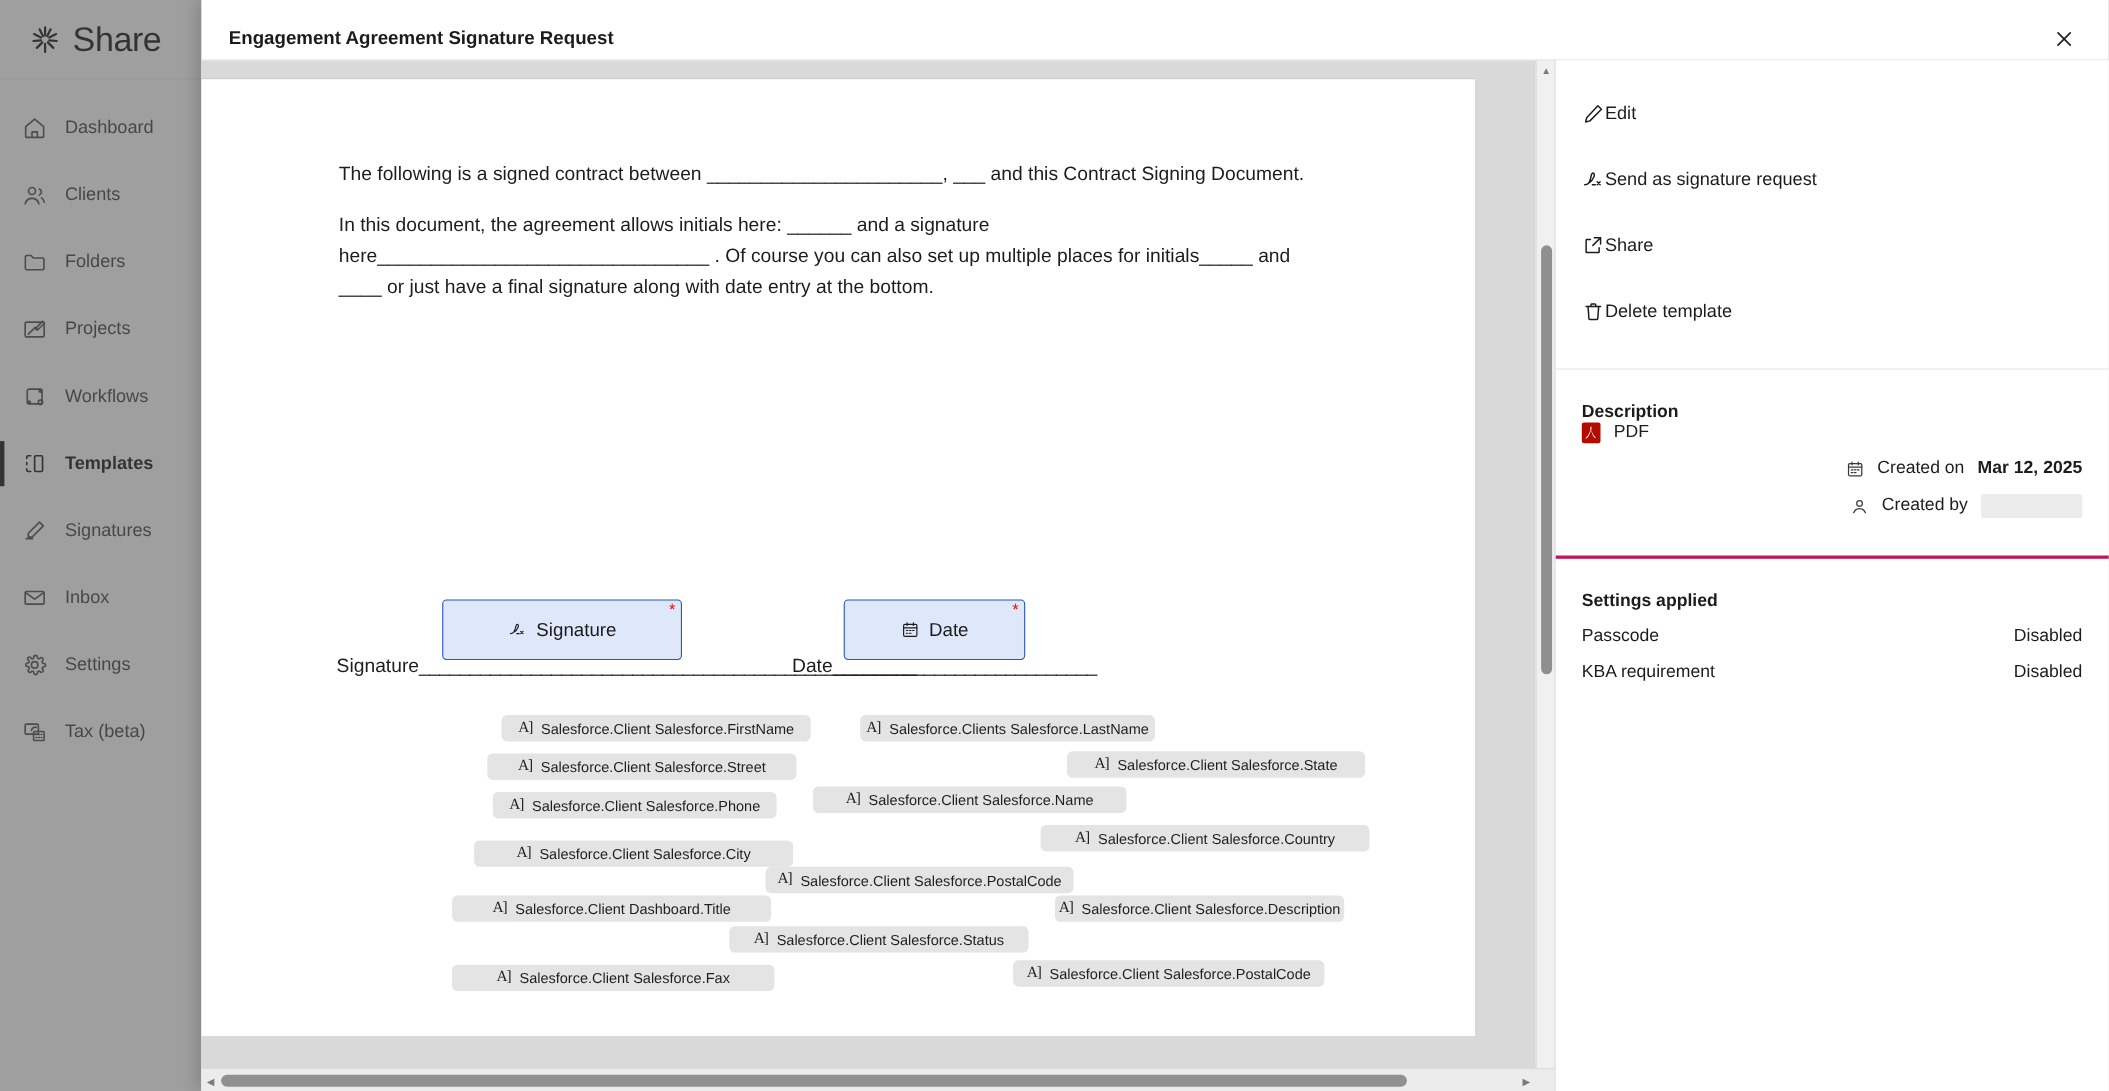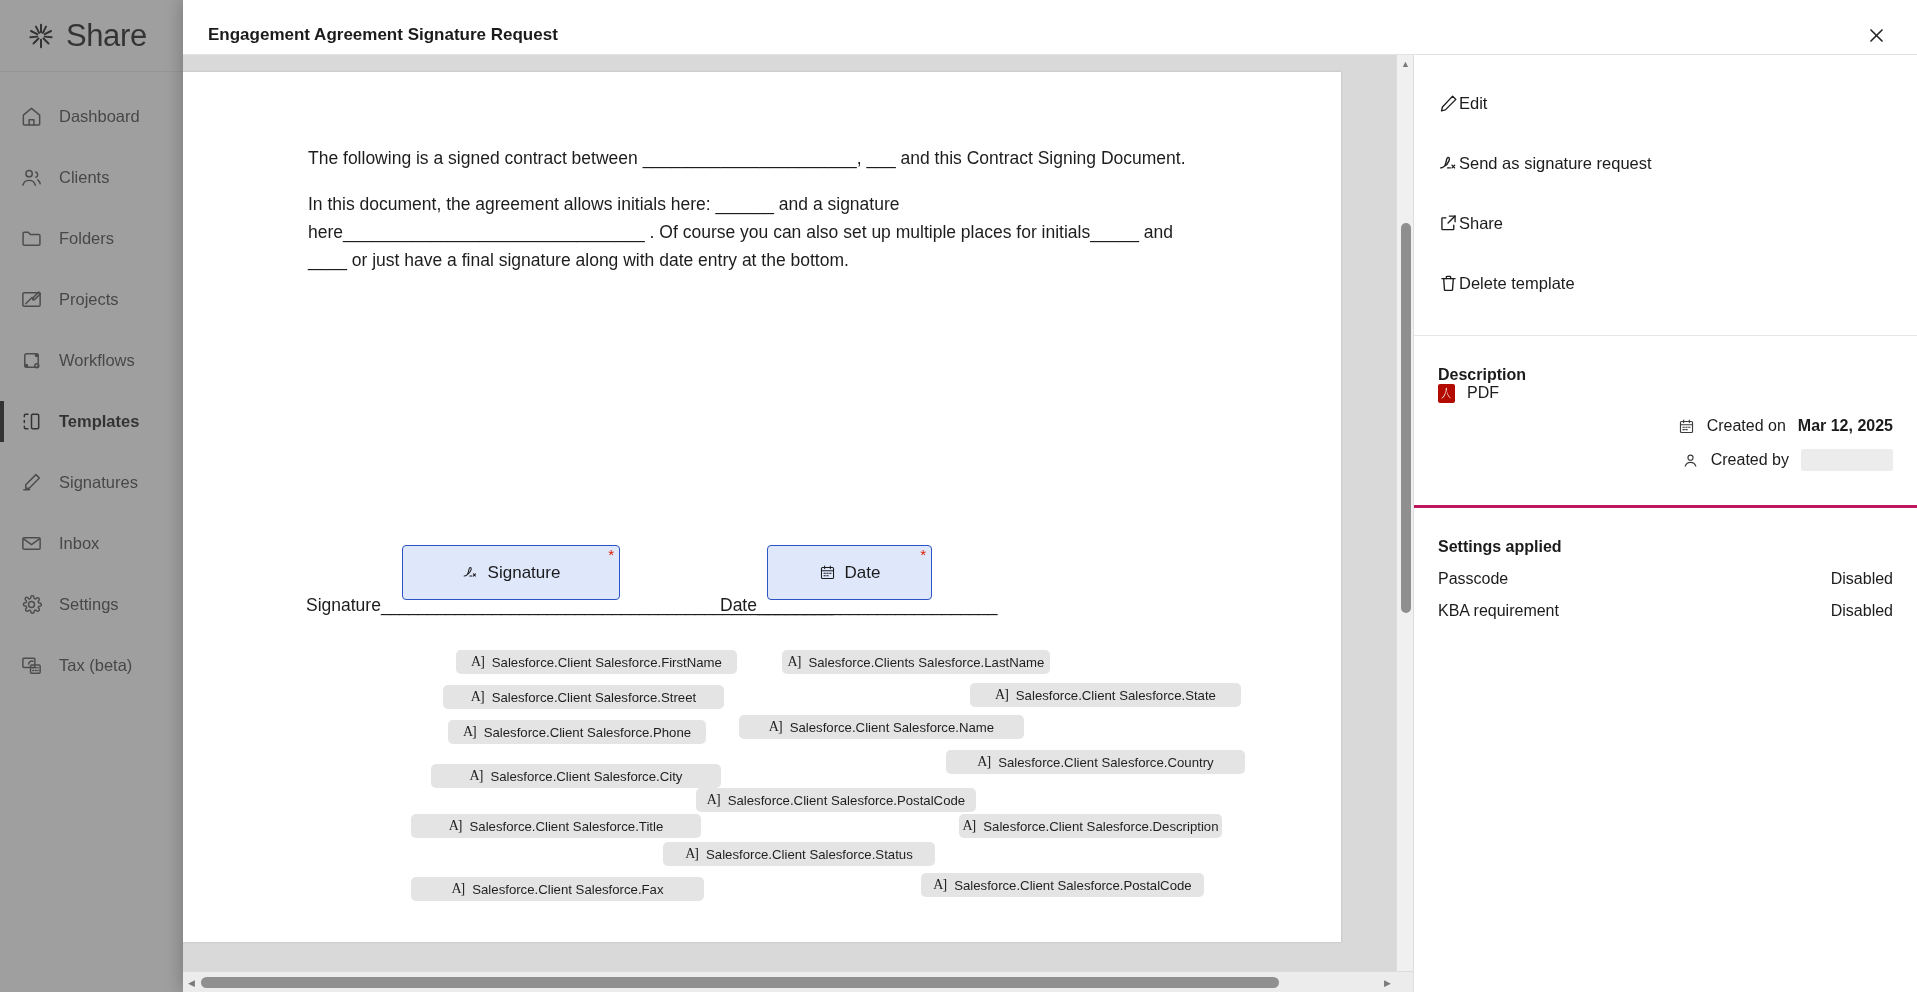--- a/index.html
+++ b/index.html
@@ -464,21 +464,21 @@
               <div class="merge-tag" style="left: 248px; top: 692px; width: 290px; justify-content: center;">
                 <span class="mt-icon">A]</span>
                 <span>Salesforce.Client Salesforce.City</span>
               </div>
               <div class="merge-tag" style="left: 513px; top: 716px; width: 280px; justify-content: center;">
                 <span class="mt-icon">A]</span>
                 <span>Salesforce.Client Salesforce.PostalCode</span>
               </div>
               <div class="merge-tag" style="left: 228px; top: 742px; width: 290px; justify-content: center;">
                 <span class="mt-icon">A]</span>
-                <span>Salesforce.Client Salesforce.Title</span>
+                <span>Salesforce.Client Dashboard.Title</span>
               </div>
               <div class="merge-tag" style="left: 776px; top: 742px; width: 263px; justify-content: center;">
                 <span class="mt-icon">A]</span>
                 <span>Salesforce.Client Salesforce.Description</span>
               </div>
               <div class="merge-tag" style="left: 480px; top: 770px; width: 272px; justify-content: center;">
                 <span class="mt-icon">A]</span>
                 <span>Salesforce.Client Salesforce.Status</span>
               </div>
               <div class="merge-tag" style="left: 228px; top: 805px; width: 293px; justify-content: center;">

